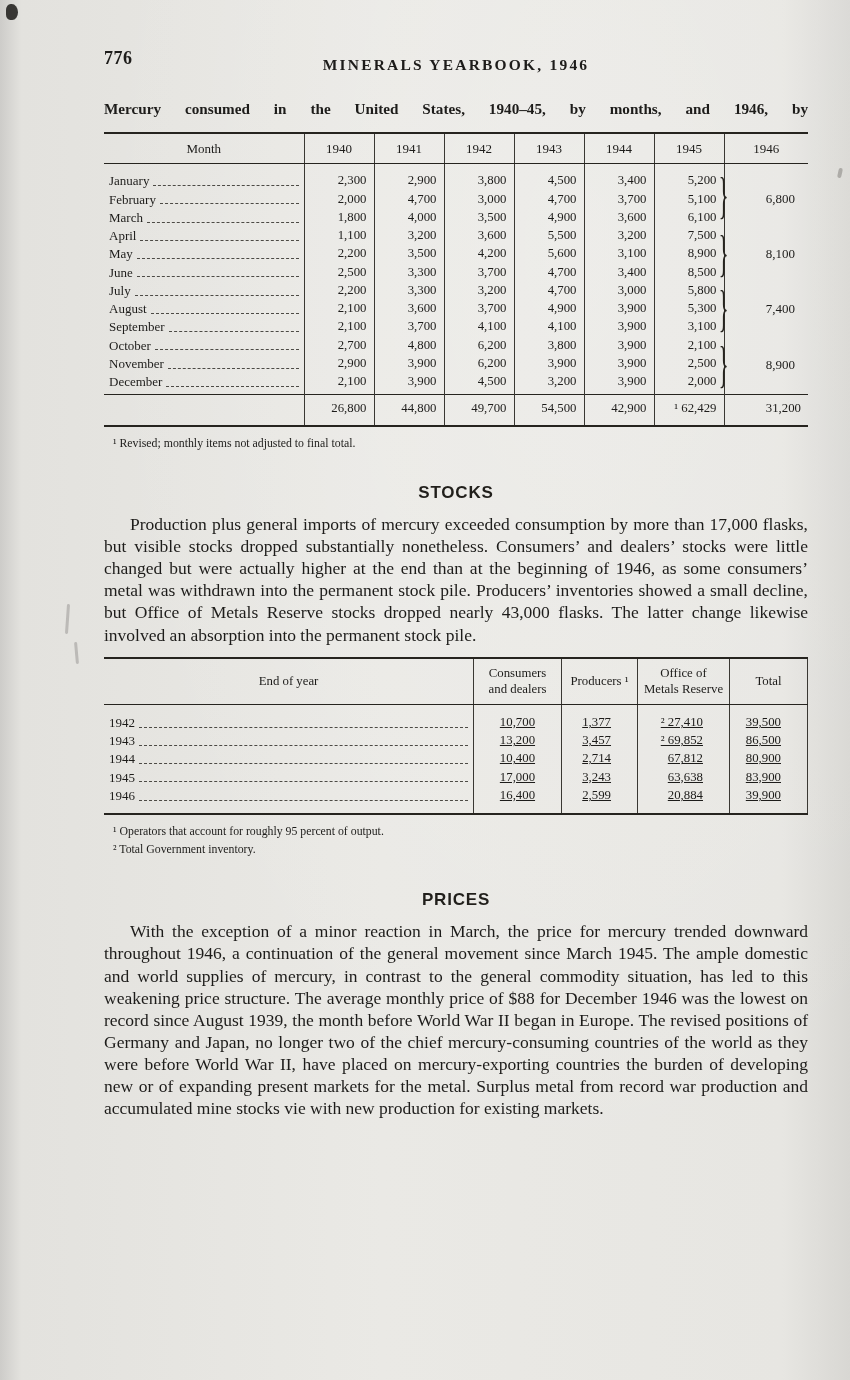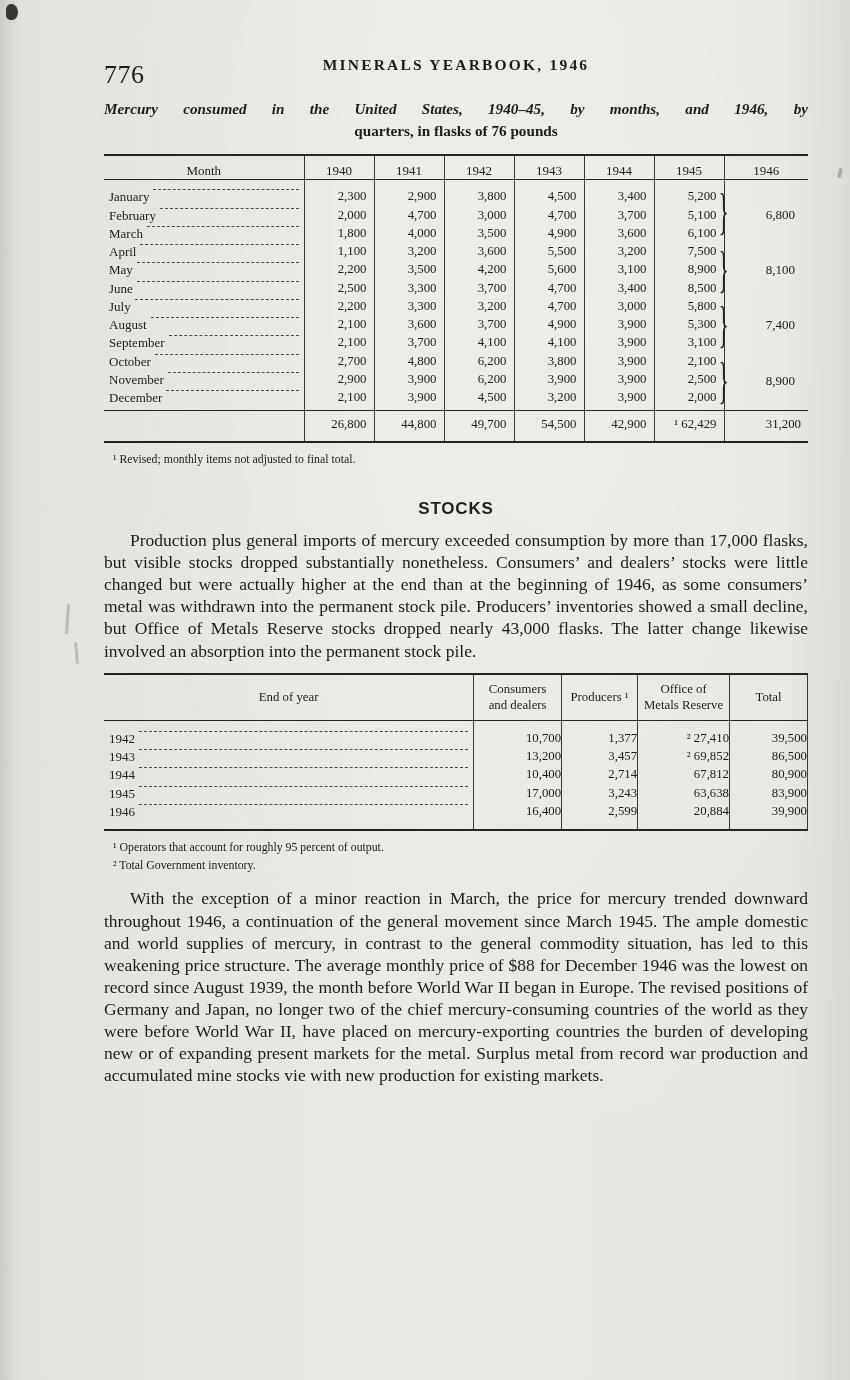--- a/index.html
+++ b/index.html
@@ -8,75 +8,74 @@
     font-family:"Liberation Serif","DejaVu Serif",serif;
     color:#1d1c1a;
     background:
       radial-gradient(ellipse at 68% 18%, rgba(255,255,255,.22), transparent 60%),
       linear-gradient(90deg,#cdccc9 0,#e3e2de 2.5%,#eae9e5 45%,#e7e6e2 92%,#d8d7d3 100%);
     background-color:#e7e6e2;
   }
   .page{position:absolute;inset:0;padding:48px 42px 0 104px;}
 
   .pagehead{position:relative;height:40px;}
-  .pageno{position:absolute;left:0;top:12px;font-size:26px;font-weight:normal;letter-spacing:.5px;}
+  .pageno{position:absolute;left:0;top:0;font-size:18px;font-weight:bold;letter-spacing:.5px;}
   .booktitle{display:block;text-align:center;padding-top:8px;font-size:15.5px;font-weight:bold;letter-spacing:2.2px;}
 
   .tbl-title{margin-top:10px;font-weight:bold;font-size:15.2px;line-height:1.45;}
   .tbl-title2{margin-top:20px;}
-  .jl{text-align:justify;text-align-last:justify;font-style:italic;}
+  .jl{text-align:justify;text-align-last:justify;}
   .cl{text-align:center;}
 
   table{border-collapse:collapse;width:100%;line-height:1.25;}
   .t1{margin-top:12px;border-top:2px solid #26241f;border-bottom:2px solid #26241f;font-size:12.8px;}
-  .t1 th{font-weight:normal;font-size:13px;padding:7px 2px 0;border-bottom:1.2px solid #26241f;}
+  .t1 th{font-weight:normal;font-size:13px;padding:7px 2px 6px;border-bottom:1.2px solid #26241f;}
   .t1 th+th,.t1 td+td{border-left:1px solid #3a3833;}
   .t1 tbody tr:first-child td{padding-top:9px;}
   .t1 tbody tr:last-child td{padding-bottom:4px;}
   .t1 tfoot td{border-top:1.2px solid #26241f;padding:6px 7px 8px 10px;text-align:right;white-space:nowrap;}
   .mo{padding:1px 2px 1px 5px;}
-  .mw{display:flex;}
+  .mw{display:flex;align-items:flex-end;}
   .mn{white-space:nowrap;font-size:13px;}
   .leader{flex:1;border-bottom:1.2px dashed #4c4a45;margin:0 3px 3.5px 4px;height:0;}
   .n{text-align:right;padding:1px 7px 1px 2px;white-space:nowrap;}
   .q{position:relative;text-align:right;vertical-align:middle;padding-right:13px;}
   .brace{position:absolute;left:-7px;top:50%;transform:translateY(-52%) scaleY(2.1) scaleX(.85);font-size:24px;color:#26241f;line-height:1;}
   .qv{font-size:13px;}
   .fn{margin:9px 0 0 9px;font-size:11.8px;}
 
   .sect{margin-top:32px;text-align:center;font-family:"Liberation Sans","DejaVu Sans",sans-serif;font-weight:bold;font-size:17px;letter-spacing:.8px;color:#211f1b;}
   .para{margin:10px 0 0 0;font-size:17.5px;line-height:1.26;text-align:justify;text-indent:26px;}
 
   .t2{margin-top:11px;border-top:2px solid #26241f;border-bottom:2px solid #26241f;border-right:1px solid #3a3833;font-size:12.8px;}
   .t2 th{font-weight:normal;font-size:12.8px;line-height:1.3;padding:6px 5px;border-bottom:1.2px solid #26241f;vertical-align:middle;text-align:center;}
   .t2 th+th,.t2 td+td{border-left:1px solid #3a3833;}
   .t2 tbody tr:first-child td{padding-top:10px;}
   .t2 tbody tr:last-child td{padding-bottom:9px;}
-  .n2{padding-right:0;}
+  .n2{padding-right:26px;text-decoration:underline;}
   .fn2{margin:8px 0 13px 9px;font-size:11.8px;line-height:1.5;}
 
   .blob1{position:absolute;left:6px;top:4px;width:12px;height:16px;background:#1b1a18;border-radius:45% 60% 55% 40%;opacity:.85;}
   .mark-left{position:absolute;background:rgba(45,43,40,.22);border-radius:2px;}
   .mark-left.a{left:66px;top:604px;width:3px;height:30px;transform:rotate(4deg);}
   .mark-left.b{left:75px;top:642px;width:3px;height:22px;transform:rotate(-5deg);}
   .mark-right{position:absolute;right:8px;top:168px;width:4px;height:10px;background:rgba(45,43,40,.28);transform:rotate(12deg);border-radius:2px;}
 </style>
 </head>
 <body>
 
 <div class="page">
 
   <div class="pagehead">
     <span class="pageno">776</span>
     <span class="booktitle">MINERALS YEARBOOK, 1946</span>
   </div>
 
   <div class="tbl-title">
     <div class="jl">Mercury consumed in the United States, 1940–45, by months, and 1946, by</div>
-    <div class="cl">quarters, in flasks of 76 pounds</div>
   </div>
 
   <table class="t1">
     <colgroup>
       <col style="width:200px">
         <col style="width:70px">
         <col style="width:70px">
         <col style="width:70px">
       <col style="width:70px">
         <col style="width:70px">
@@ -368,20 +367,21 @@
           <td class="n n2">39,900</td>
         </tr>
       </tbody>
   </table>
 
   <div class="fn2">
     <div>¹ Operators that account for roughly 95 percent of output.</div>
     <div>² Total Government inventory.</div>
   </div>
 
+  <div class="sect">PRICES</div>
   <p class="para">With the exception of a minor reaction in March, the price for mercury trended downward throughout 1946, a continuation of the general movement since March 1945.  The ample domestic and world supplies of mercury, in contrast to the general commodity situation, has led to this weakening price structure.  The average monthly price of $88 for December 1946 was the lowest on record since August 1939, the month before World War II began in Europe.  The revised positions of Germany and Japan, no longer two of the chief mercury-consuming countries of the world as they were before World War II, have placed on mercury-exporting countries the burden of developing new or of expanding present markets for the metal.  Surplus metal from record war production and accumulated mine stocks vie with new production for existing markets.</p>
 
 </div>
 
 <div class="blob1"></div>
 <div class="mark-left a"></div>
 <div class="mark-left b"></div>
 <div class="mark-right"></div>
 
 </body></html>

